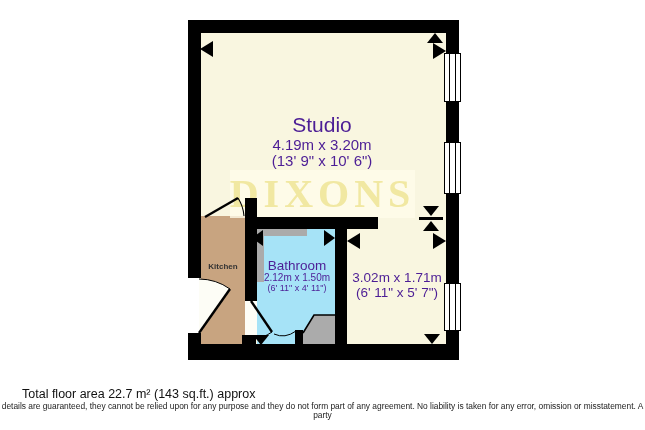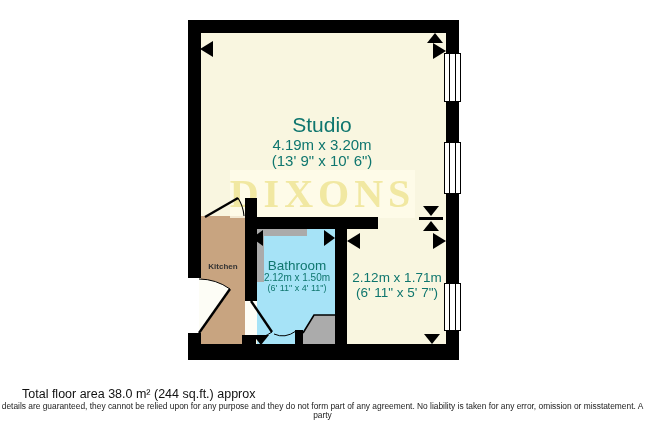--- a/index.html
+++ b/index.html
@@ -21,21 +21,21 @@
   
   .window{position:absolute;left:444px;width:15px;background:#ffffff;border:1px solid #000;z-index:6;}
   .window .pane{position:absolute;top:0;bottom:0;left:4px;right:4px;border-left:1px solid #000;border-right:1px solid #000;}
   
   .tri{position:absolute;width:0;height:0;z-index:6;}
   .tri-left {border-top:8px solid transparent;border-bottom:8px solid transparent;border-right:13px solid #000;}
   .tri-right{border-top:8px solid transparent;border-bottom:8px solid transparent;border-left:13px solid #000;}
   .tri-up   {border-left:8px solid transparent;border-right:8px solid transparent;border-bottom:10px solid #000;}
   .tri-down {border-left:8px solid transparent;border-right:8px solid transparent;border-top:10px solid #000;}
   
-  .room-label{position:absolute;z-index:8;text-align:center;transform:translateX(-50%);color:#0f766e;white-space:nowrap;}
+  .room-label{position:absolute;z-index:8;text-align:center;transform:translateX(-50%);color:#4c1d95;white-space:nowrap;}
   .lbl-studio-name{font-size:21px;line-height:24px;}
   .lbl-studio-dim{font-size:15px;line-height:16px;}
   .lbl-kitchen-name{font-size:17px;line-height:21px;}
   .lbl-kitchen-dim{font-size:13.5px;line-height:15px;}
   .lbl-bath-name{font-size:13.5px;line-height:15px;}
   .lbl-bath-dim{font-size:10px;line-height:10px;}
   .lbl-bath-dim2{font-size:9px;line-height:10px;}
   .lbl-hallway{font-size:8px;font-weight:bold;color:#333;}
   
   .doors{position:absolute;left:185px;top:15px;z-index:7;}
@@ -117,25 +117,25 @@
     <div class="lbl-studio-dim">(13' 9" x 10' 6")</div>
   </div>
 
   <div class="room-label" style="left:297px;top:258px;">
     <div class="lbl-bath-name">Bathroom</div>
     <div class="lbl-bath-dim">2.12m x 1.50m</div>
     <div class="lbl-bath-dim2">(6' 11" x 4' 11")</div>
   </div>
 
   <div class="room-label" style="left:397px;top:270px;">
-    <div class="lbl-kitchen-dim">2.12m x 1.71m</div>
+    <div class="lbl-kitchen-dim">3.02m x 1.71m</div>
     <div class="lbl-kitchen-dim">(6' 11" x 5' 7")</div>
   </div>
 
   <div class="room-label lbl-hallway" style="left:223px;top:262px;">Kitchen</div>
 
-  <div class="footer-total">Total floor area 38.0 m² (244 sq.ft.) approx</div>
+  <div class="footer-total">Total floor area 22.7 m² (143 sq.ft.) approx</div>
   <div class="footer-disclaimer">
     <div>details are guaranteed, they cannot be relied upon for any purpose and they do not form part of any agreement. No liability is taken for any error, omission or misstatement. A party</div>
 
   </div>
 
 </div>
 
 </body></html>

